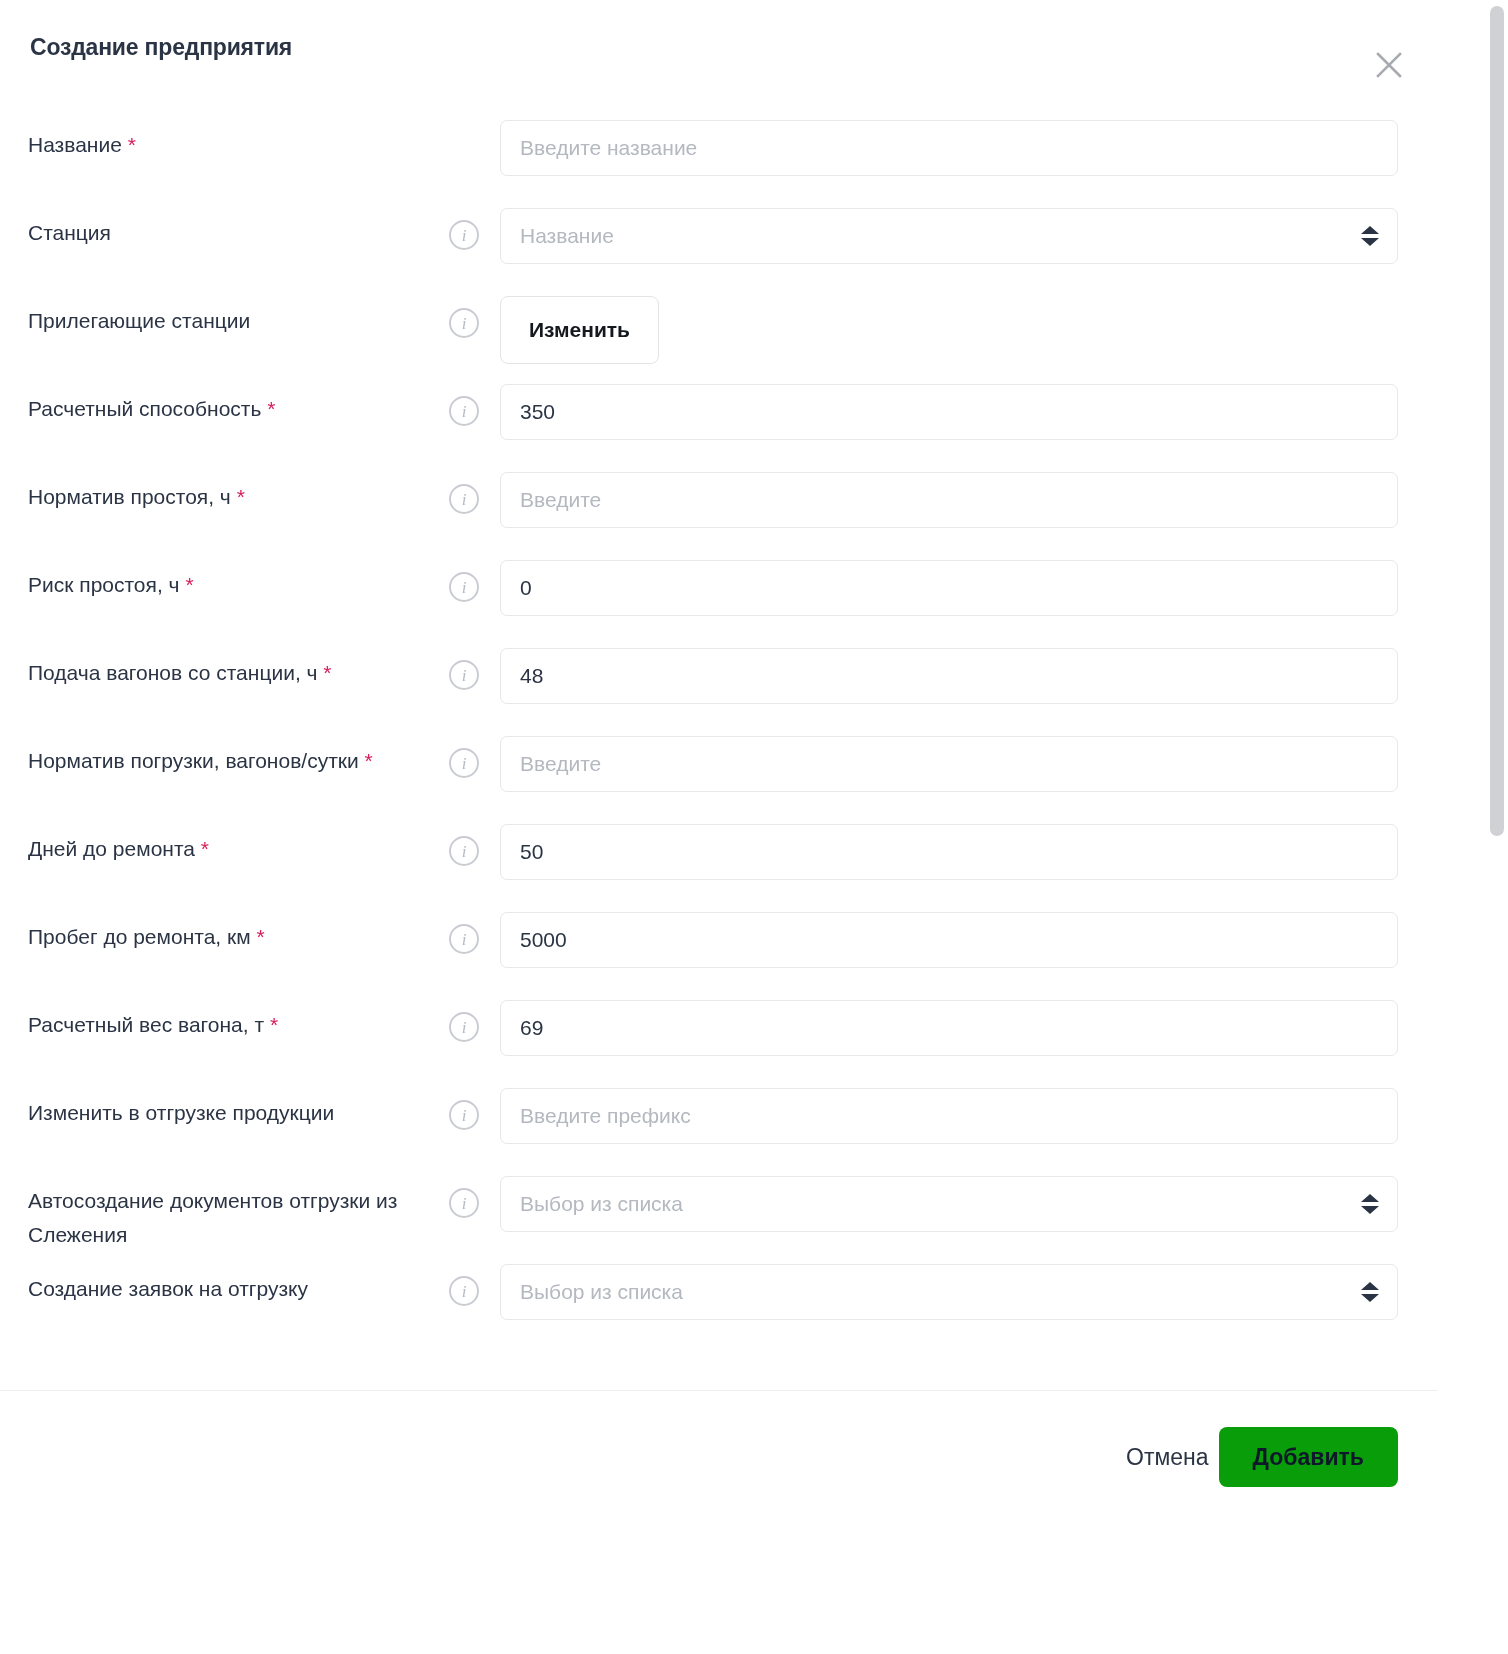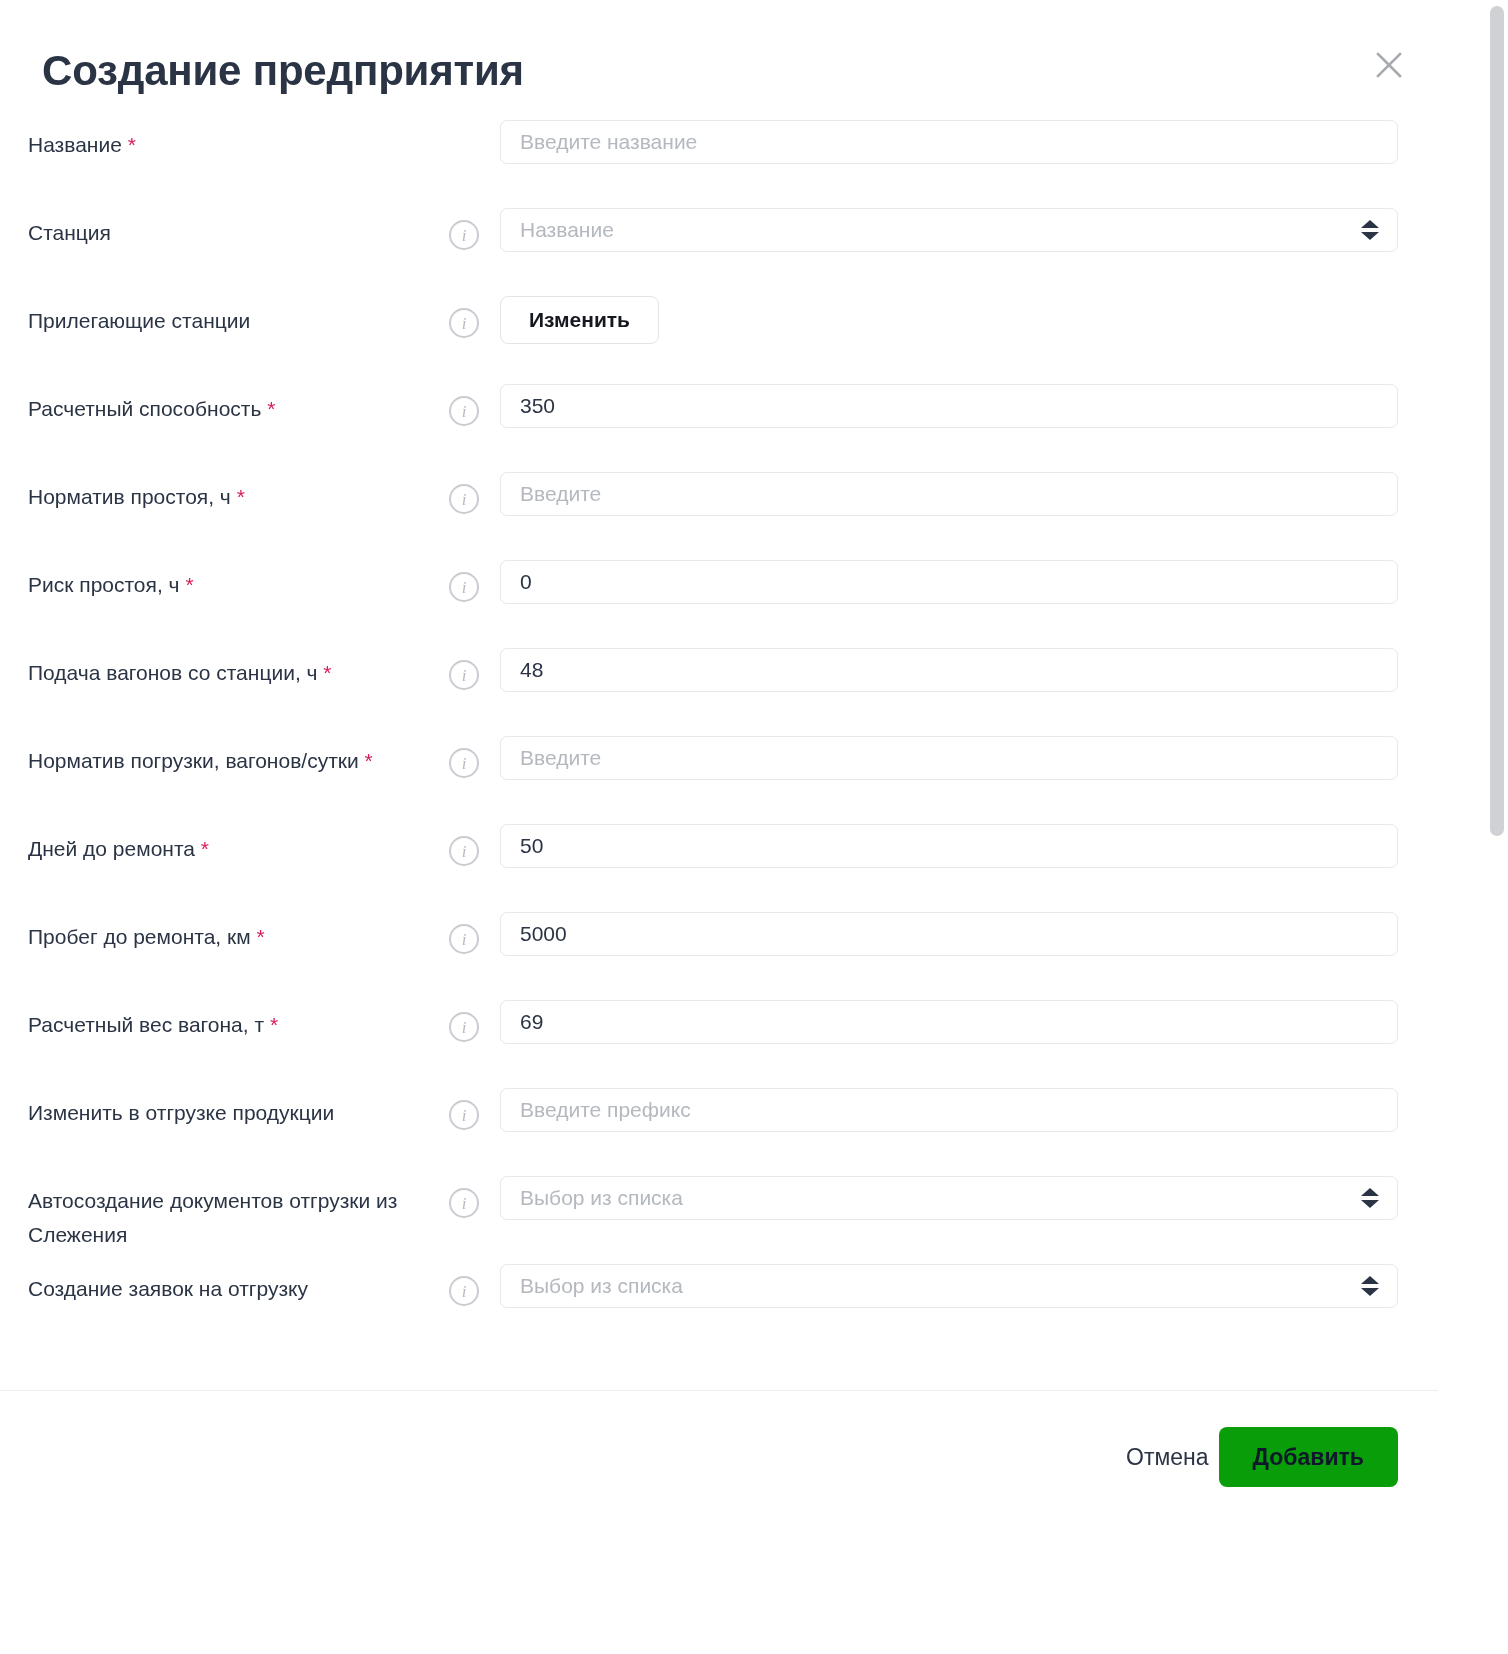--- a/index.html
+++ b/index.html
@@ -27,25 +27,25 @@
     overflow: hidden;
   }
 
   
   .modal-header {
     position: relative;
     padding: 32px 40px 0 28px;
     height: 112px;
   }
   .modal-title {
-    font-size: 42px;
+    font-size: 23px;
     font-weight: bold;
     letter-spacing: -0.2px;
     color: #2b3445;
-    margin: 14px;
+    margin: 2px;
     line-height: 1.2;
   }
   .close-btn {
     position: absolute;
     top: 44px;
     right: 28px;
     width: 42px;
     height: 42px;
     cursor: pointer;
     display: flex;
@@ -101,21 +101,21 @@
   }
   .field-wrap {
     flex: 1 1 auto;
     min-width: 0;
     padding-top: 4px;
   }
 
   .txt-input,
   .sel-input {
     width: 100%;
-    height: 44px;
+    height: 56px;
     border: 1px solid #e6e8ec;
     border-radius: 7px;
     background: #ffffff;
     font-family: inherit;
     font-size: 21px;
     color: #2b3445;
     padding: 0 19px;
     outline: none;
     display: flex;
     align-items: center;
@@ -150,21 +150,21 @@
     width: 0; height: 0;
     border-left: 9px solid transparent;
     border-right: 9px solid transparent;
     border-top: 8px solid #2b3445;
   }
 
   .change-btn {
     display: inline-flex;
     align-items: center;
     justify-content: center;
-    height: 48px;
+    height: 68px;
     padding: 0 28px;
     border: 1px solid #e2e4e8;
     border-radius: 8px;
     background: #ffffff;
     font-family: inherit;
     font-size: 21px;
     font-weight: bold;
     color: #15181f;
     cursor: pointer;
   }

